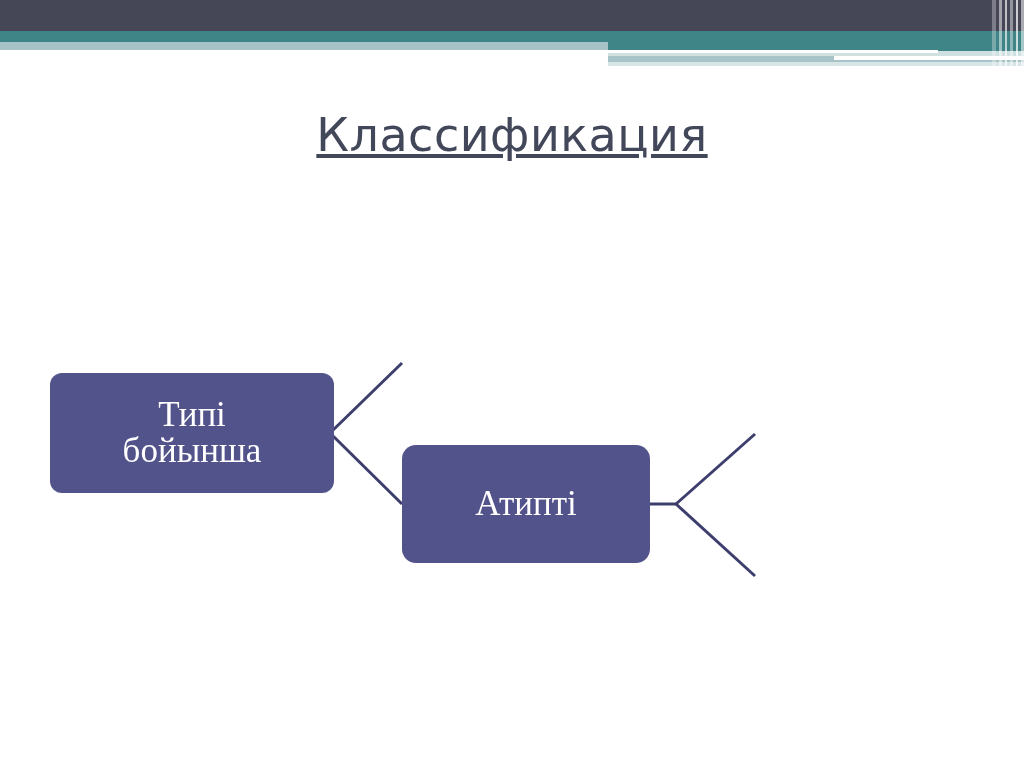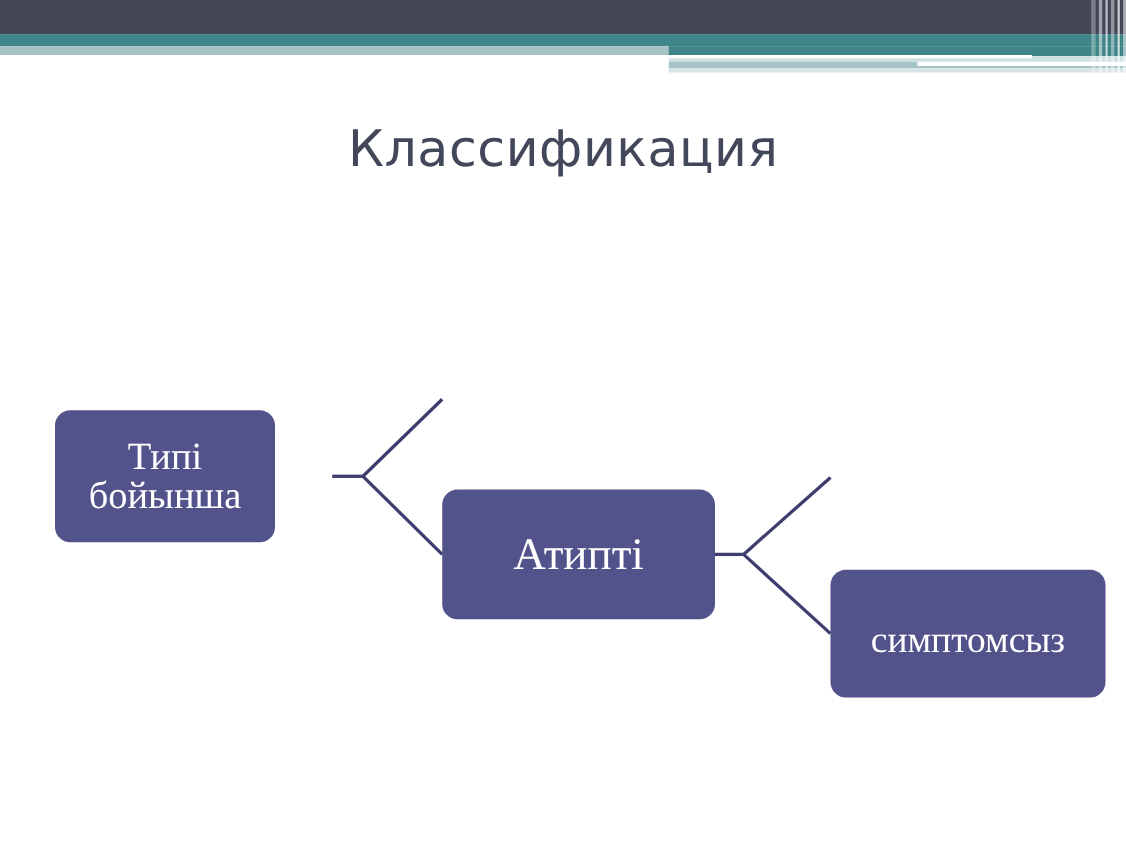--- a/index.html
+++ b/index.html
@@ -106,20 +106,21 @@
     left: 0;
     top: 108px;
     width: 1024px;
     text-align: center;
     font-family: "DejaVu Sans", sans-serif;
     font-size: 46px;
     font-weight: 400;
     color: #43475a;
     letter-spacing: 0.5px;
     white-space: nowrap;
+    text-decoration: underline;
   }
 
   
   #diagram {
     position: absolute;
     left: 0;
     top: 0;
     width: 1024px;
     height: 767px;
   }
@@ -142,29 +143,29 @@
   }
   .node-label {
     font-family: "Liberation Serif", "DejaVu Serif", serif;
     color: #ffffff;
     text-align: center;
     line-height: 1.02;
     white-space: pre-line;
   }
 
   
-  #node-type-by     { left: 50px;  top: 373px; width: 200px; height: 120px; }
+  #node-type-by     { left: 50px;  top: 373px; width: 284px; height: 120px; border-radius: 12px; }
   #node-typical     { left: 402px; top: 305px; width: 248px; height: 116px; }
   #node-atypical    { left: 402px; top: 445px; width: 248px; height: 118px; }
   #node-erased      { left: 755px; top: 378px; width: 250px; height: 112px; }
   #node-asymptom    { left: 755px; top: 518px; width: 250px; height: 116px; }
 
   #node-type-by  .node-label { font-size: 35px; }
   #node-typical  .node-label { font-size: 35px; }
-  #node-atypical .node-label { font-size: 41px; }
+  #node-atypical .node-label { font-size: 35px; }
 
   
   #node-erased   .node-label {
     font-size: 38px;
     position: absolute;
     left: 0;
     width: 250px;
     top: -18px;
     line-height: 1.0;
   }
@@ -221,18 +222,15 @@
       <span class="node-label">Типі
 бойынша</span>
     </div>
 
 
     <div class="node" id="node-atypical">
       <span class="node-label">Атипті</span>
     </div>
 
 
-    <div class="node" id="node-asymptom">
-      <span class="node-label">симптомсыз</span>
-    </div>
 
   </div>
 </div>
 
 </body></html>

